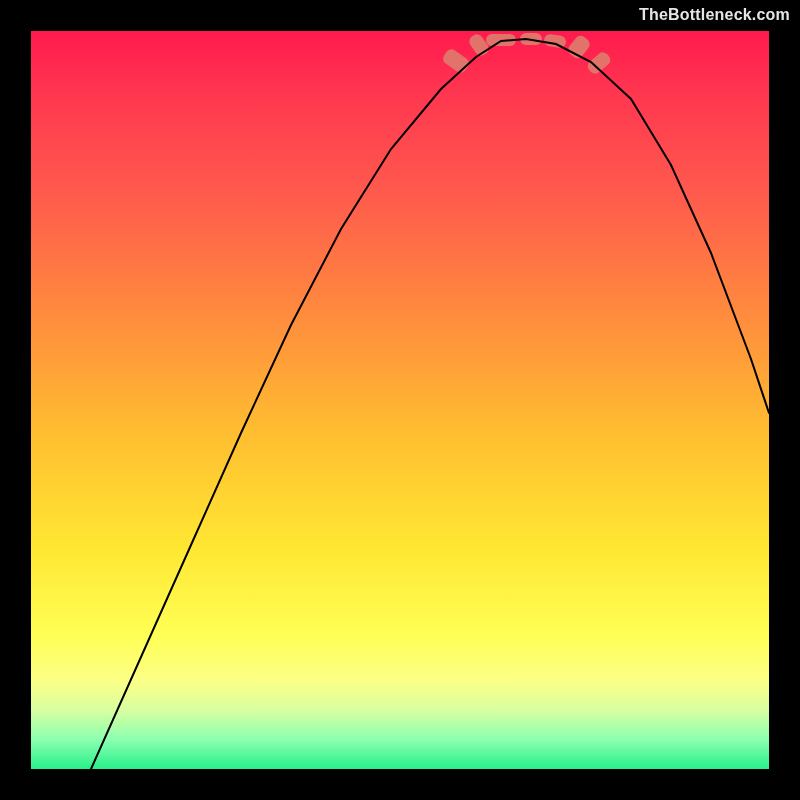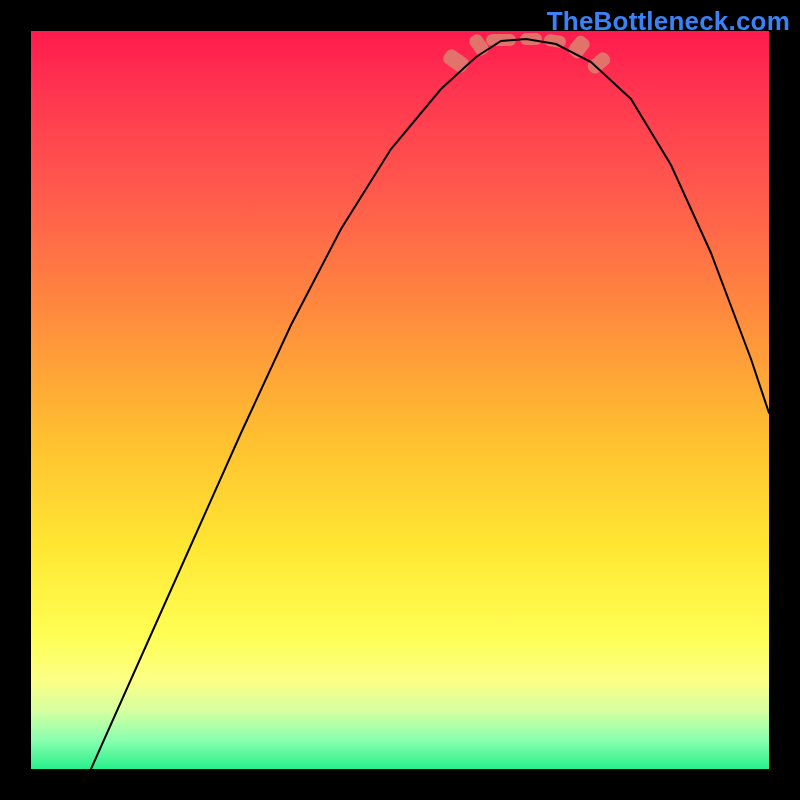--- a/index.html
+++ b/index.html
@@ -8,23 +8,23 @@
     position: relative;
     width: 800px;
     height: 800px;
     background: #000;
   }
   .watermark {
     position: absolute;
     top: 6px;
     right: 10px;
     font-family: Arial, Helvetica, sans-serif;
-    font-size: 26px;
+    font-size: 16px;
     font-weight: 600;
-    color: #3b82f6;
+    color: #e5e5e5;
     letter-spacing: 0.2px;
     z-index: 3;
   }
   .plot {
     position: absolute;
     left: 31px;
     top: 31px;
     width: 738px;
     height: 738px;
     z-index: 1;

